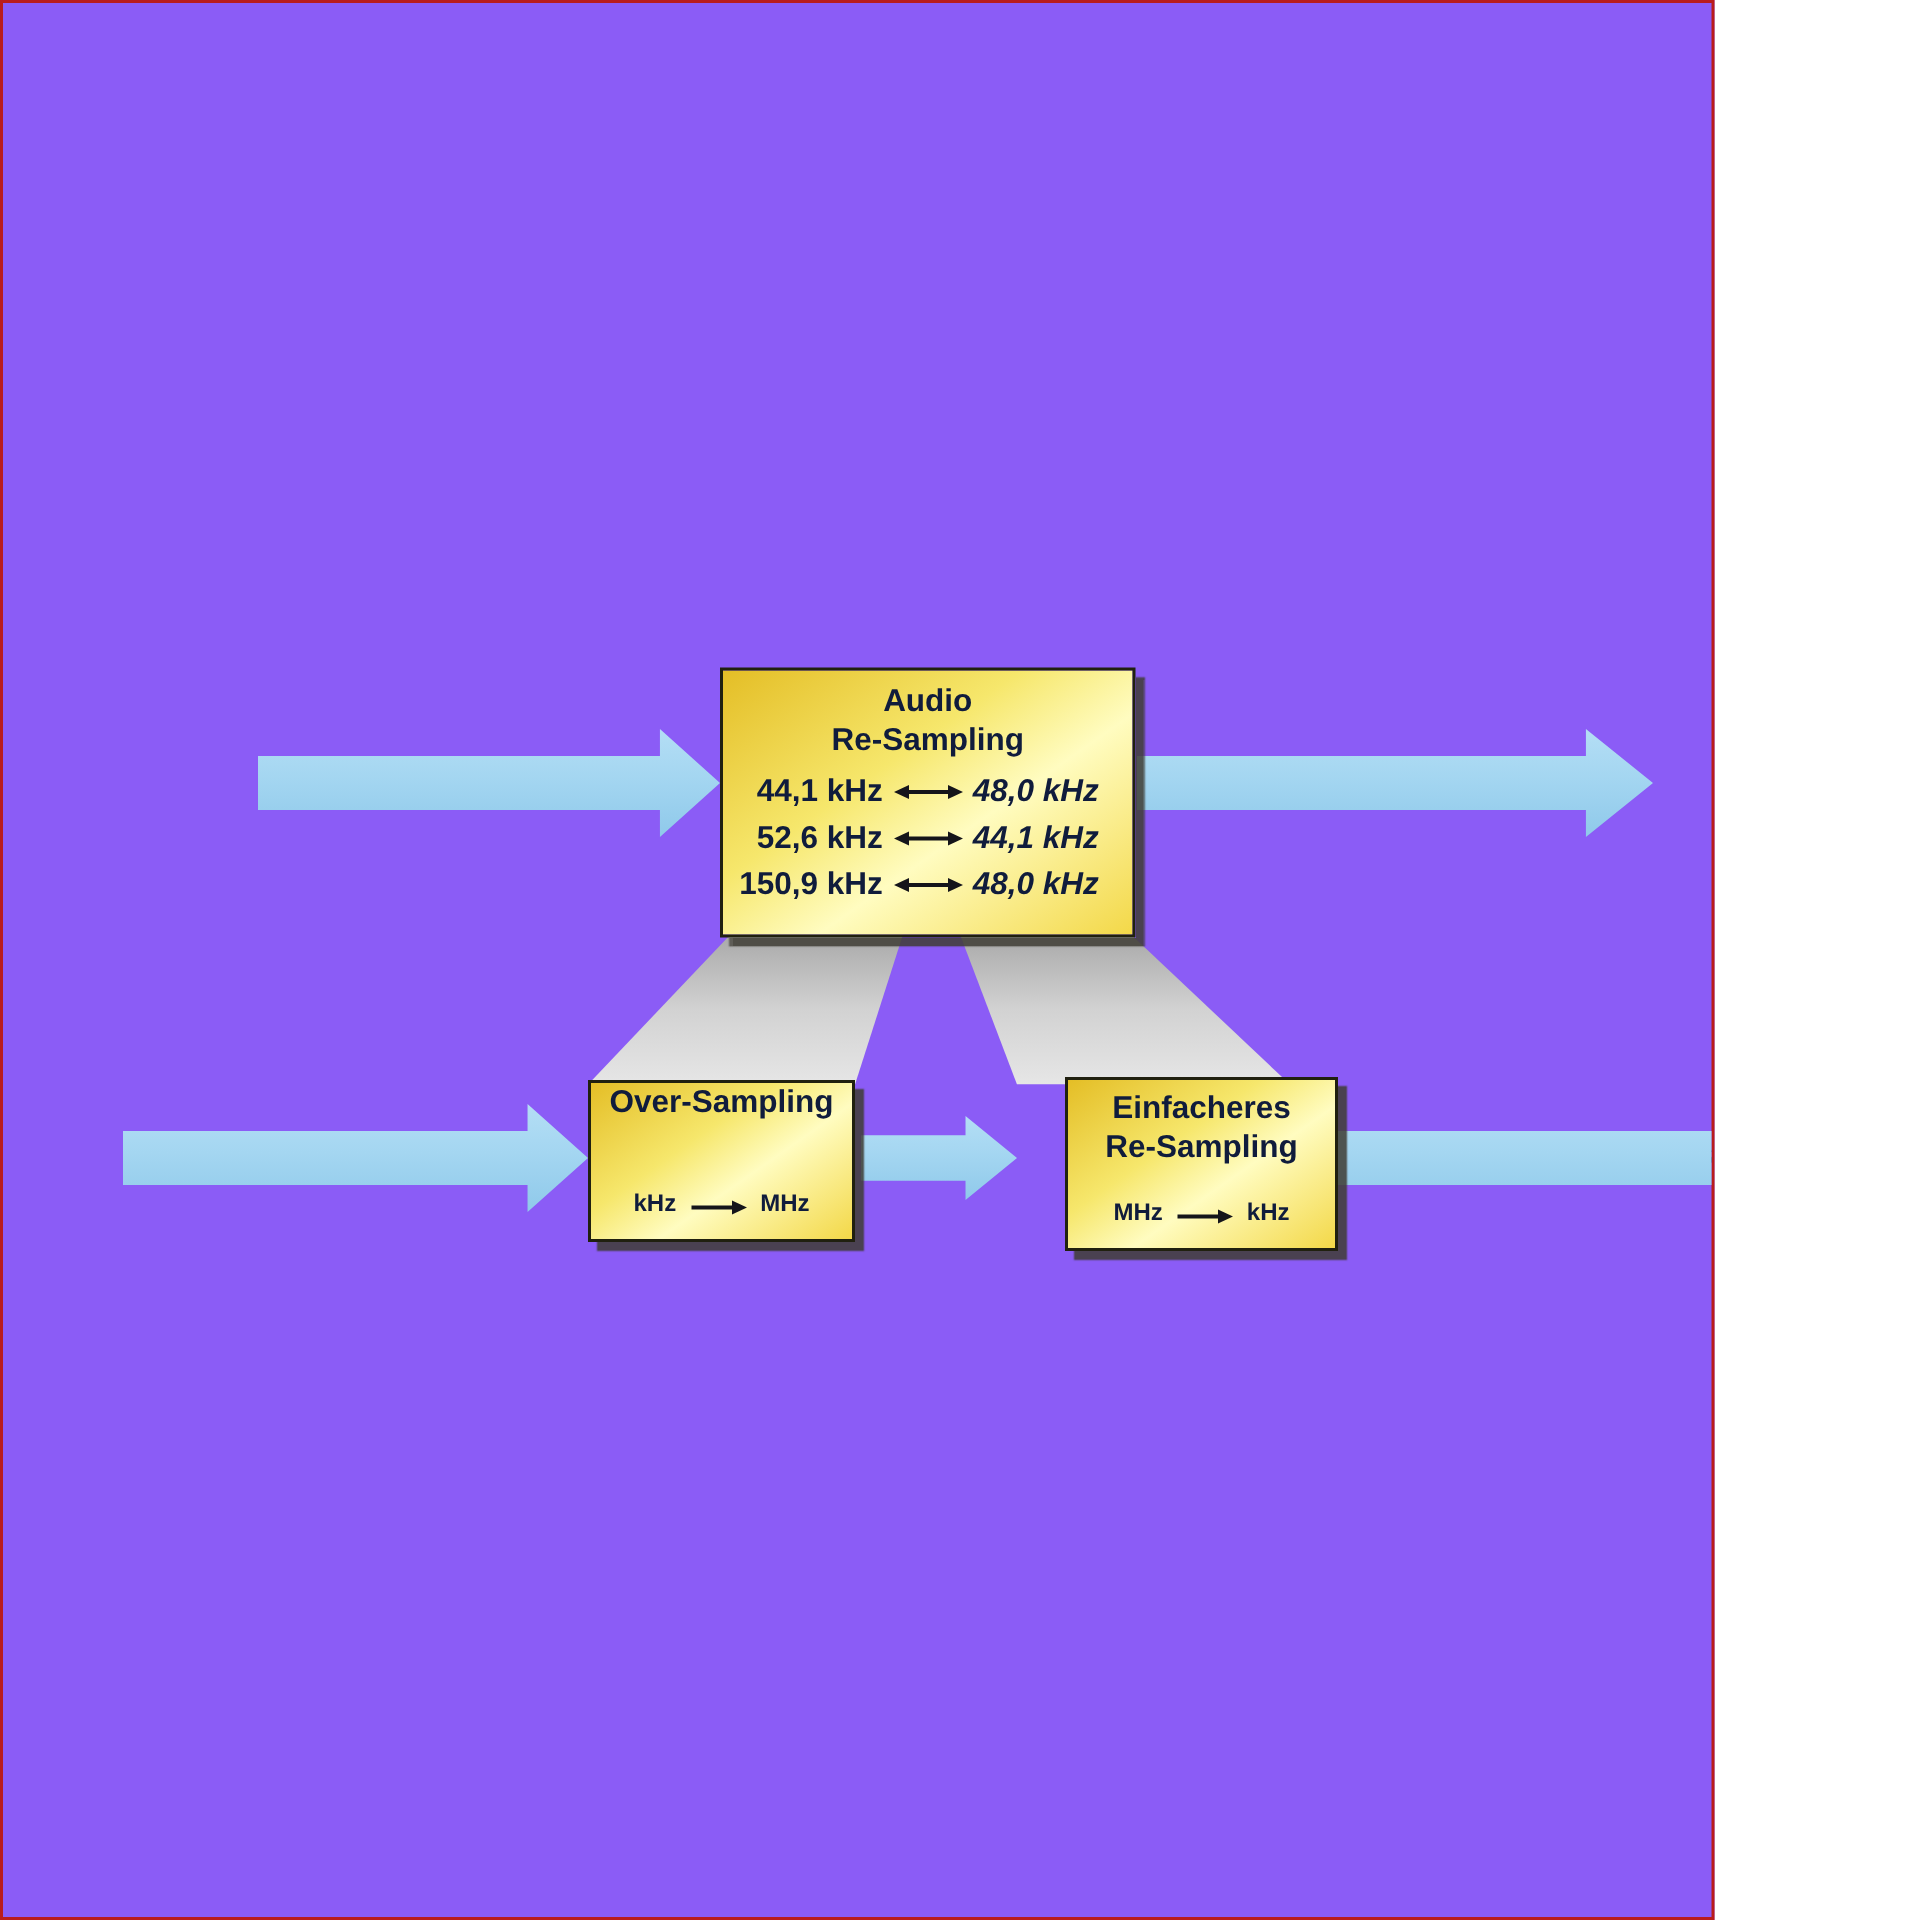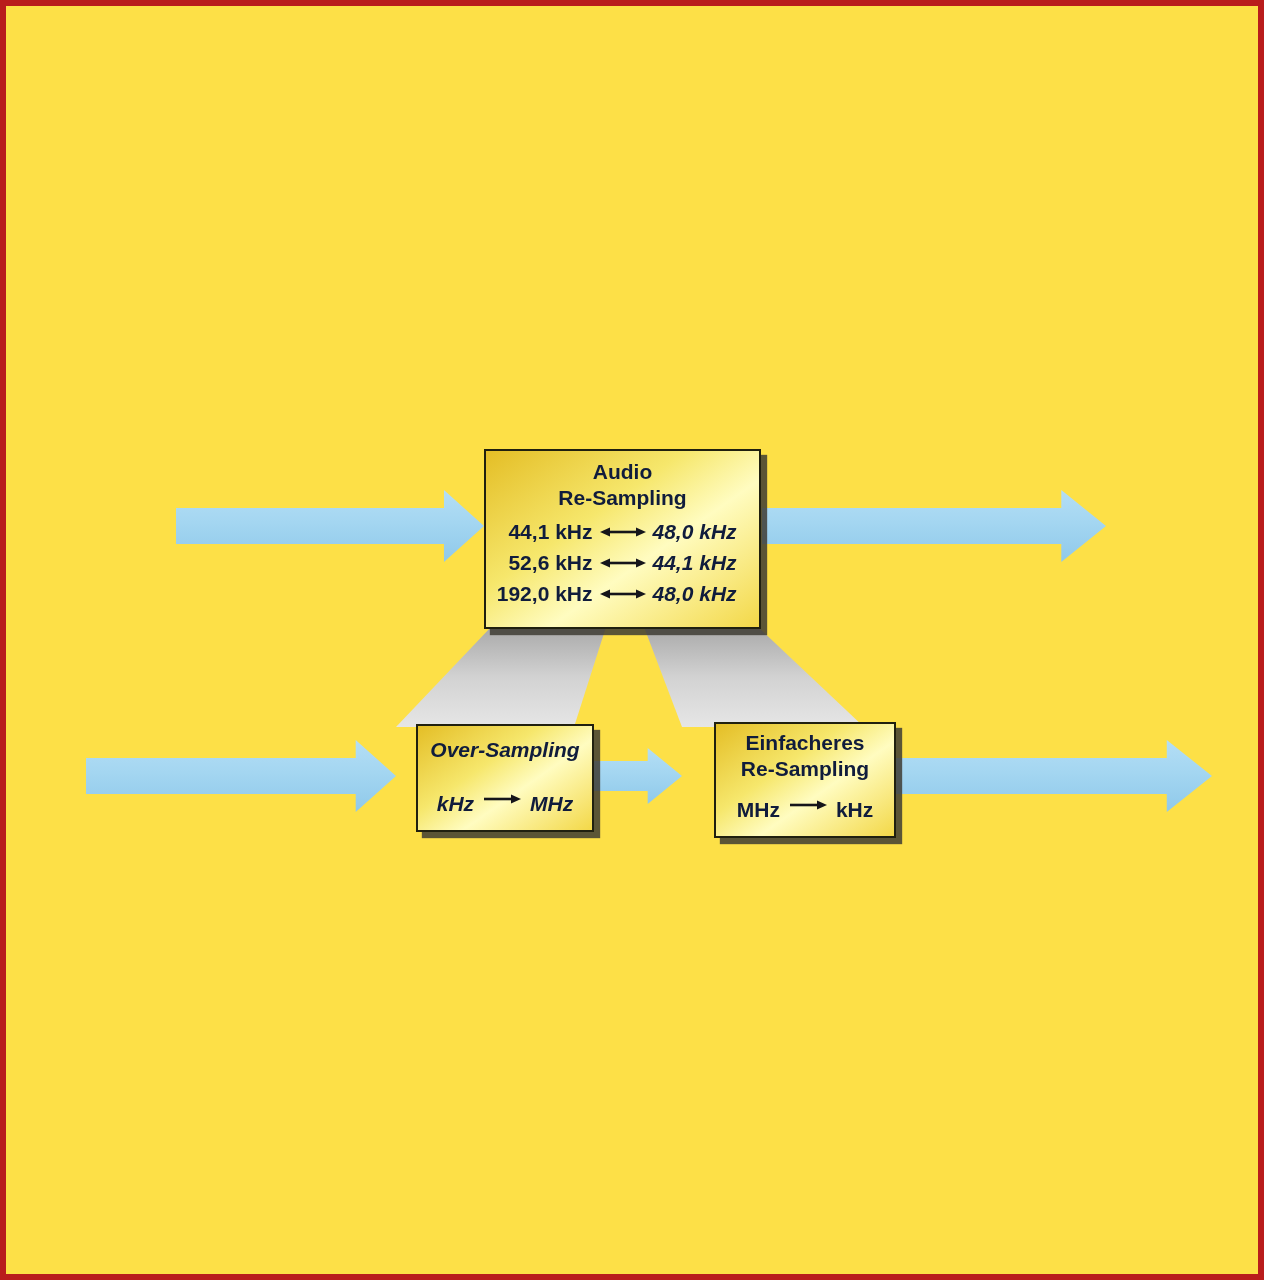--- a/index.html
+++ b/index.html
@@ -1,21 +1,21 @@
 <!DOCTYPE html>
 <html><head>
 <meta charset="utf-8">
 <style>
   html,body { margin:0; padding:0; background:#ffffff; }
   .canvas {
     position:relative;
-    width:1264px; height:1280px;
+    width:1143px; height:1280px;
     box-sizing:border-box;
-    background:#fde047;
-    border:6px solid #b91c1c;
+    background:#8b5cf6;
+    border:2px solid #b91c1c;
     overflow:hidden;
     font-family:"Liberation Sans", sans-serif;
     color:#101c3c;
   }
 
   
   .block-arrow {
     position:absolute;
     background:linear-gradient(180deg,#b4def5 0%, #a4d6f1 45%, #8fc9ea 100%);
   }
@@ -46,42 +46,42 @@
   .gold-box {
     position:absolute;
     box-sizing:border-box;
     background:linear-gradient(145deg,#e4be26 0%, #f6e76c 38%, #fffcc0 60%, #f3d848 100%);
     border:2px solid #20200f;
     box-shadow:6px 6px 1px rgba(62,60,52,0.85);
     text-align:center;
     z-index:3;
   }
   .top-box { left:478px; top:443px; width:277px; height:180px; padding-top:8px; }
-  .ovs-box { left:410px; top:718px; width:178px; height:108px; padding-top:11px;font-style:italic; }
+  .ovs-box { left:390px; top:718px; width:178px; height:108px; padding-top:0; }
   .re-box  { left:708px; top:716px; width:182px; height:116px; padding-top:6px; }
 
   .box-title { font-size:21px; font-weight:bold; line-height:26px; }
   .freq-rows { margin-top:5px; }
   .freq-row {
     display:grid;
     grid-template-columns:1fr auto 1fr;
     align-items:center;
     column-gap:6px;
     font-size:21px; font-weight:bold;
     line-height:31px;
     padding:0 8px;
   }
   .freq-row .cell-l { text-align:right; white-space:nowrap; }
   .freq-row .cell-r { text-align:left;  white-space:nowrap;font-style:italic; }
   .darr, .sarr { display:inline-flex; align-items:center; }
 
   .conv-line {
-    display:flex; justify-content:center; align-items:flex-start;
+    display:flex; justify-content:center; align-items:flex-end;
     gap:8px;
-    font-size:21px; font-weight:bold;
+    font-size:16px; font-weight:bold;
     position:absolute; left:0; right:0; bottom:14px;
   }
 
   
   .beams { position:absolute; left:380px; top:621px; width:490px; height:100px; z-index:1; }
 
   .z2 { z-index:2; }
 </style>
 </head>
 <body>
@@ -130,21 +130,21 @@
         <span class="darr">
           <svg width="48" height="14" viewBox="0 0 48 14">
               <line x1="8" y1="7" x2="40" y2="7" stroke="#15151a" stroke-width="2.6"></line>
               <polygon points="1,7 11,2.4 11,11.6" fill="#15151a"></polygon>
               <polygon points="47,7 37,2.4 37,11.6" fill="#15151a"></polygon>
             </svg>
         </span>
         <span class="cell-r">44,1 kHz</span>
       </div>
       <div class="freq-row">
-        <span class="cell-l">192,0 kHz</span>
+        <span class="cell-l">150,9 kHz</span>
         <span class="darr">
           <svg width="48" height="14" viewBox="0 0 48 14">
               <line x1="8" y1="7" x2="40" y2="7" stroke="#15151a" stroke-width="2.6"></line>
               <polygon points="1,7 11,2.4 11,11.6" fill="#15151a"></polygon>
               <polygon points="47,7 37,2.4 37,11.6" fill="#15151a"></polygon>
             </svg>
         </span>
         <span class="cell-r">48,0 kHz</span>
       </div>
     </div>

